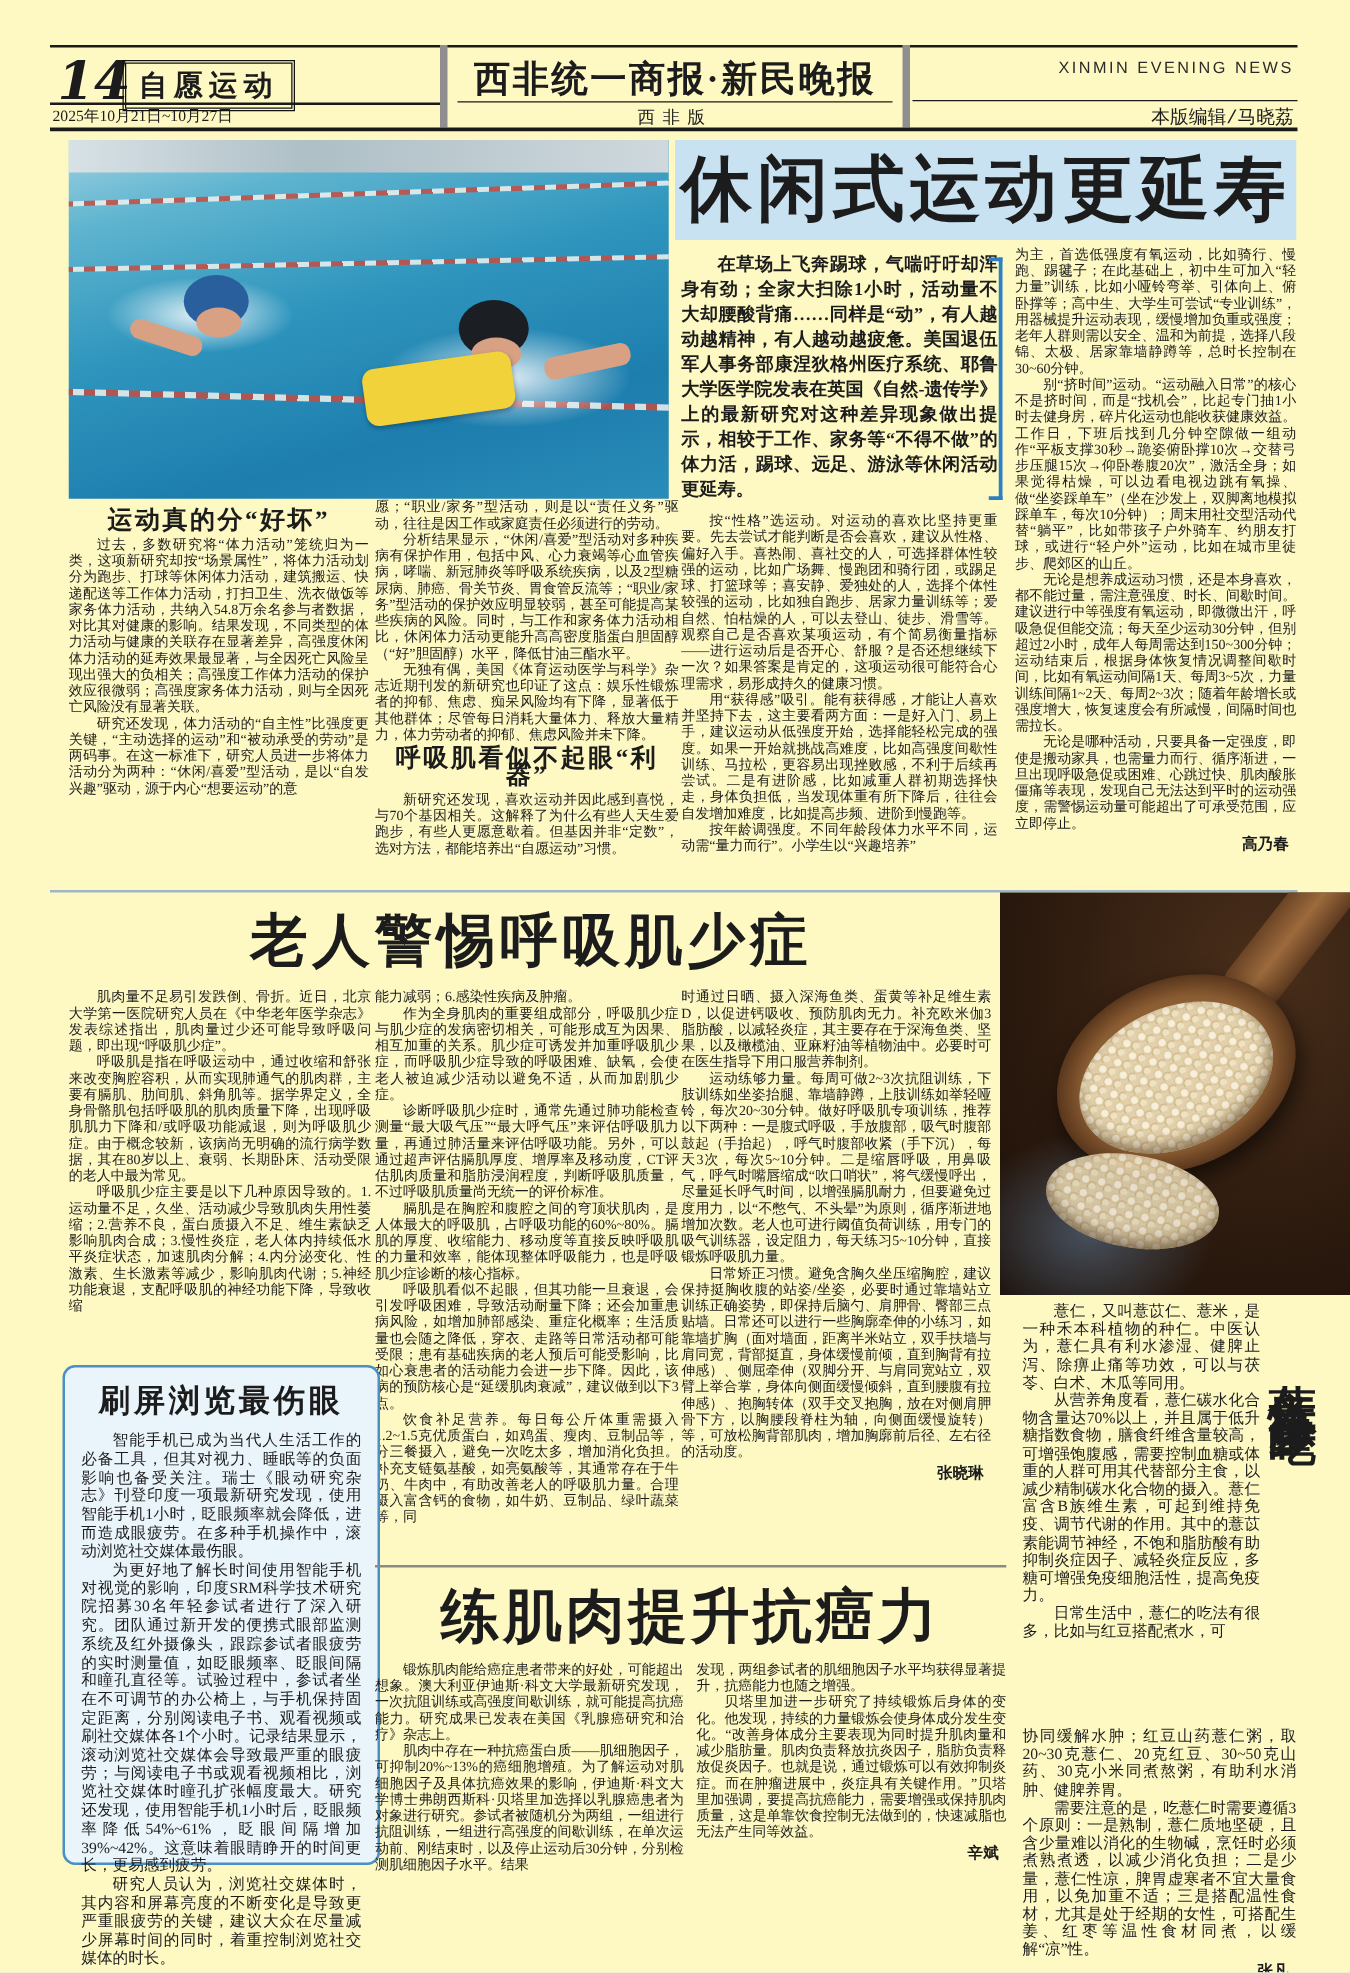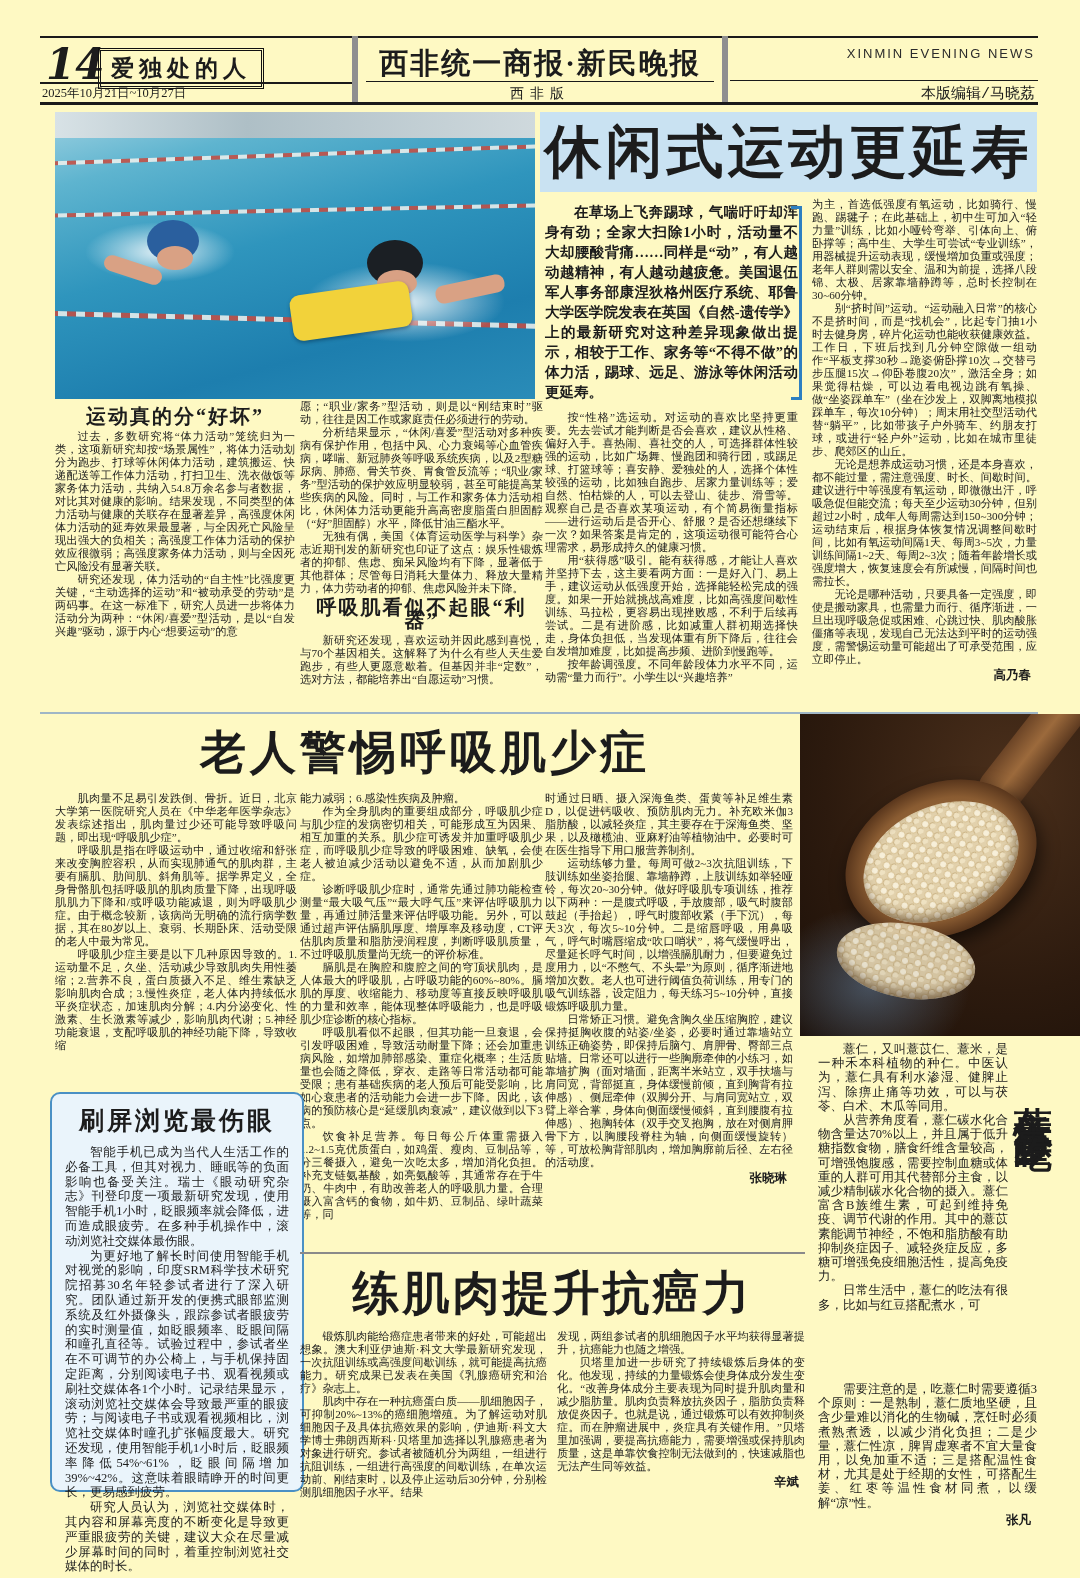--- a/index.html
+++ b/index.html
@@ -68,21 +68,21 @@
                          radial-gradient(circle at 10px 9px,#efe2c2 2.6px,#c9b183 3.6px,rgba(0,0,0,0) 4.6px);
         background-size:13px 11px;box-shadow:inset 0 -6px 12px rgba(60,35,10,.55);}
 </style>
 </head>
 <body>
 
 <div class="page">
 
   <div class="rule" style="left:40px;top:36px;width:998px;height:2px;"></div>
   <div class="abs h-num" style="left:46px;top:40px;">14</div>
-  <div class="abs h-section" style="left:98px;top:48px;">爱独处的人</div>
+  <div class="abs h-section" style="left:98px;top:48px;">自愿运动</div>
   <div class="rule" style="left:40px;top:82px;width:312px;height:1.5px;"></div>
   <div class="abs h-date" style="left:42px;top:85px;">2025年10月21日~10月27日</div>
 
   <div class="vbar" style="left:352px;top:36px;width:6px;height:66px;"></div>
   <div class="vbar" style="left:722px;top:36px;width:6px;height:66px;"></div>
 
   <div class="abs masthead" style="left:360px;top:44px;width:360px;">西非统一商报·新民晚报</div>
   <div class="rule" style="left:366px;top:81px;width:348px;height:1px;"></div>
   <div class="abs edition" style="left:360px;top:85px;width:360px;">西非版</div>
 
@@ -137,21 +137,21 @@
   <div class="abs body-col" style="left:55px;top:404px;width:240px;">
     <div class="subhead">运动真的分“好坏”</div>
     <div>
         <p class="para">过去，多数研究将“体力活动”笼统归为一类，这项新研究却按“场景属性”，将体力活动划分为跑步、打球等休闲体力活动，建筑搬运、快递配送等工作体力活动，打扫卫生、洗衣做饭等家务体力活动，共纳入54.8万余名参与者数据，对比其对健康的影响。结果发现，不同类型的体力活动与健康的关联存在显著差异，高强度休闲体力活动的延寿效果最显著，与全因死亡风险呈现出强大的负相关；高强度工作体力活动的保护效应很微弱；高强度家务体力活动，则与全因死亡风险没有显著关联。</p>
         <p class="para">研究还发现，体力活动的“自主性”比强度更关键，“主动选择的运动”和“被动承受的劳动”是两码事。在这一标准下，研究人员进一步将体力活动分为两种：“休闲/喜爱”型活动，是以“自发兴趣”驱动，源于内心“想要运动”的意</p>
       </div>
   </div>
 
   <div class="abs body-col" style="left:300px;top:400px;width:243px;">
     <div>
-        <p class="para cont">愿；“职业/家务”型活动，则是以“刚结束时”驱动，往往是因工作或家庭责任必须进行的劳动。</p>
+        <p class="para cont">愿；“职业/家务”型活动，则是以“责任义务”驱动，往往是因工作或家庭责任必须进行的劳动。</p>
         <p class="para">分析结果显示，“休闲/喜爱”型活动对多种疾病有保护作用，包括中风、心力衰竭等心血管疾病，哮喘、新冠肺炎等呼吸系统疾病，以及2型糖尿病、肺癌、骨关节炎、胃食管反流等；“职业/家务”型活动的保护效应明显较弱，甚至可能提高某些疾病的风险。同时，与工作和家务体力活动相比，休闲体力活动更能升高高密度脂蛋白胆固醇（“好”胆固醇）水平，降低甘油三酯水平。</p>
         <p class="para">无独有偶，美国《体育运动医学与科学》杂志近期刊发的新研究也印证了这点：娱乐性锻炼者的抑郁、焦虑、痴呆风险均有下降，显著低于其他群体；尽管每日消耗大量体力、释放大量精力，体力劳动者的抑郁、焦虑风险并未下降。</p>
       </div>
     <div class="subhead">呼吸肌看似不起眼“利器”</div>
     <div>
         <p class="para">新研究还发现，喜欢运动并因此感到喜悦，与70个基因相关。这解释了为什么有些人天生爱跑步，有些人更愿意歇着。但基因并非“定数”，选对方法，都能培养出“自愿运动”习惯。</p>
       </div>
   </div>
 
   <div class="rule" style="left:40px;top:712px;width:998px;height:2px;background:#9fb6c6;"></div>
@@ -222,18 +222,19 @@
   <div class="abs a4-text" style="left:818px;top:1042px;width:190px;">
     <div>
         <p class="para">薏仁，又叫薏苡仁、薏米，是一种禾本科植物的种仁。中医认为，薏仁具有利水渗湿、健脾止泻、除痹止痛等功效，可以与茯苓、白术、木瓜等同用。</p>
         <p class="para">从营养角度看，薏仁碳水化合物含量达70%以上，并且属于低升糖指数食物，膳食纤维含量较高，可增强饱腹感，需要控制血糖或体重的人群可用其代替部分主食，以减少精制碳水化合物的摄入。薏仁富含B族维生素，可起到维持免疫、调节代谢的作用。其中的薏苡素能调节神经，不饱和脂肪酸有助抑制炎症因子、减轻炎症反应，多糖可增强免疫细胞活性，提高免疫力。</p>
         <p class="para">日常生活中，薏仁的吃法有很多，比如与红豆搭配煮水，可</p>
       </div>
   </div>
   <div class="abs vert-title" style="left:1008px;top:1076px;height:300px;">薏仁性凉少量吃</div>
   <div class="abs a4-text" style="left:818px;top:1382px;width:219px;">
     <div>
+        <p class="para cont">协同缓解水肿；红豆山药薏仁粥，取20~30克薏仁、20克红豆、30~50克山药、30克小米同煮熬粥，有助利水消肿、健脾养胃。</p>
         <p class="para">需要注意的是，吃薏仁时需要遵循3个原则：一是熟制，薏仁质地坚硬，且含少量难以消化的生物碱，烹饪时必须煮熟煮透，以减少消化负担；二是少量，薏仁性凉，脾胃虚寒者不宜大量食用，以免加重不适；三是搭配温性食材，尤其是处于经期的女性，可搭配生姜、红枣等温性食材同煮，以缓解“凉”性。</p>
       </div>
     <div class="byline">张凡</div>
   </div>
 
 </div>
 
 </body></html>

